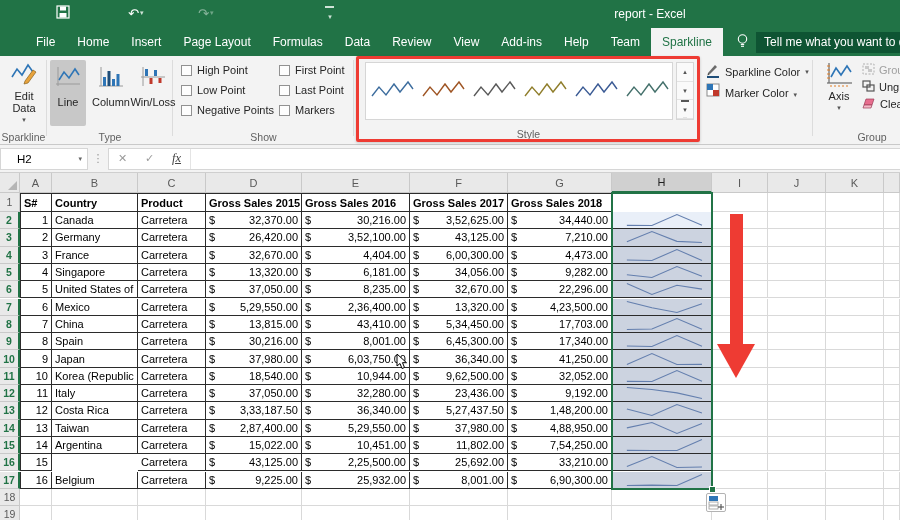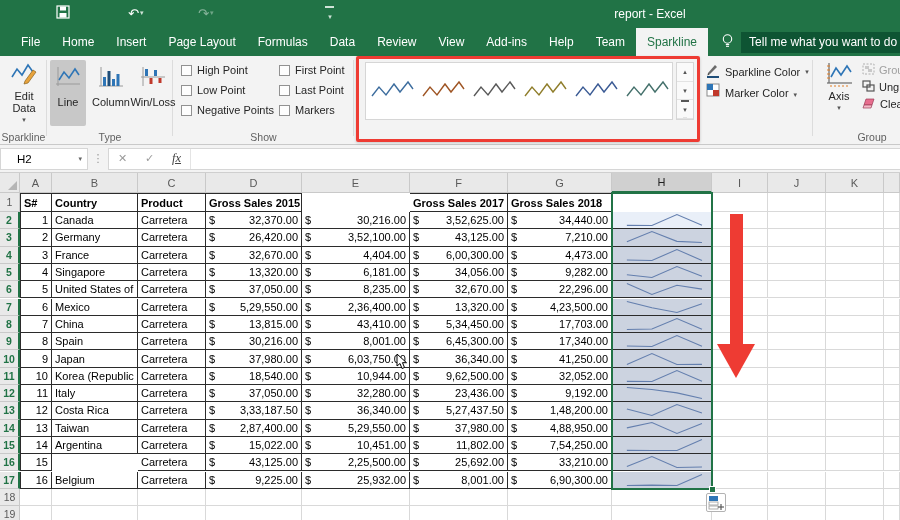--- a/index.html
+++ b/index.html
@@ -9,21 +9,21 @@
 
   
   .titlebar { height:28px; background:#217346; position:relative; color:#fff; }
   .qat-item { position:absolute; top:5px; font-size:13px; color:#fff; line-height:16px; }
   .qat-arrow { font-size:7px; color:#cfe3d7; vertical-align:3px; margin-left:1px; }
   .dim { opacity:.45; }
   .wintitle { position:absolute; left:560px; top:7px; width:180px; text-align:center;
               font-size:12px; color:#fff; }
 
   
-  .tabrow { height:28px; background:#217346; display:flex; align-items:stretch; font-size:12px; color:#fff; padding-left:10px; }
+  .tabrow { height:28px; background:#217346; display:flex; align-items:stretch; font-size:12px; color:#fff; padding-left:25px; }
   .tab { padding:0 11px; display:flex; align-items:center; cursor:default; white-space:nowrap; }
   .tab.active { background:#f3f3f3; color:#217346; }
   .tellme { display:flex; align-items:center; margin-left:12px; gap:6px; }
   .tellme-box { background:#0e5433; padding:3px 8px 4px; font-size:12px; white-space:nowrap; }
 
   
   .ribbon { height:89px; background:#f3f3f3; border-bottom:1px solid #c9c9c9; position:relative; font-size:11px; color:#262626; }
   .grp-label { position:absolute; bottom:2px; left:0; right:0; text-align:center; font-size:10.5px; color:#616161; }
   .vsep { position:absolute; top:4px; height:76px; width:1px; background:#dcdcdc; }
   .ribbon-btn { display:flex; flex-direction:column; align-items:center; text-align:center; line-height:12px; }
@@ -278,20 +278,21 @@
           </span>
         </div>
       <div class="gal-scroll">
         <span>▴</span>
         <span>▾</span>
         <span class="gal-more">
             <i></i>
             <span style="font-size:7px;">▾</span>
           </span>
       </div>
+      <div class="grp-label">Style</div>
     </div>
 
     <div id="grp-colors">
       <div class="color-row" style="left:0; top:8px;">
         <span>
           <svg width="14" height="14" viewBox="0 0 14 14">
               <polygon points="2,9 9,1 11,3 4,10" fill="#6b6b6b"></polygon>
               <polygon points="2,9 4,10 1.5,11.5" fill="#333"></polygon>
               <rect x="1" y="12" width="12" height="2" fill="#1f4e79"></rect>
             </svg>
@@ -413,20 +414,21 @@
       <div class="rh selh" style="left: 0px; top: 246.6px; width: 20px; height: 17.3px;">14</div>
       <div class="rh selh" style="left: 0px; top: 263.9px; width: 20px; height: 17.3px;">15</div>
       <div class="rh selh" style="left: 0px; top: 281.2px; width: 20px; height: 17.3px;">16</div>
       <div class="rh selh" style="left: 0px; top: 298.5px; width: 20px; height: 17.3px;">17</div>
       <div class="rh" style="left: 0px; top: 315.8px; width: 20px; height: 17.3px;">18</div>
       <div class="rh" style="left: 0px; top: 333.1px; width: 20px; height: 17.3px;">19</div>
       <div class="cell tbl head tbl-top tbl-left" style="left: 20px; top: 20px; width: 32px; height: 19px;">S#</div>
       <div class="cell tbl head tbl-top" style="left: 52px; top: 20px; width: 86px; height: 19px;">Country</div>
       <div class="cell tbl head tbl-top" style="left: 138px; top: 20px; width: 68px; height: 19px;">Product</div>
       <div class="cell tbl head tbl-top" style="left: 206px; top: 20px; width: 96px; height: 19px;">Gross Sales 2015</div>
+      <div class="cell tbl head tbl-top" style="left: 302px; top: 20px; width: 108px; height: 19px;">Gross Sales 2016</div>
       <div class="cell tbl head tbl-top" style="left: 410px; top: 20px; width: 98px; height: 19px;">Gross Sales 2017</div>
       <div class="cell tbl head tbl-top" style="left: 508px; top: 20px; width: 104px; height: 19px;">Gross Sales 2018</div>
       <div class="cell tbl num tbl-left" style="left: 20px; top: 39px; width: 32px; height: 17.3px;">1</div>
       <div class="cell tbl" style="left: 52px; top: 39px; width: 86px; height: 17.3px;">Canada</div>
       <div class="cell tbl" style="left: 138px; top: 39px; width: 68px; height: 17.3px;">Carretera</div>
       <div class="cell tbl money" style="left: 206px; top: 39px; width: 96px; height: 17.3px;">
         <span>$</span>
         <span>32,370.00</span>
       </div>
       <div class="cell tbl money" style="left: 302px; top: 39px; width: 108px; height: 17.3px;">

